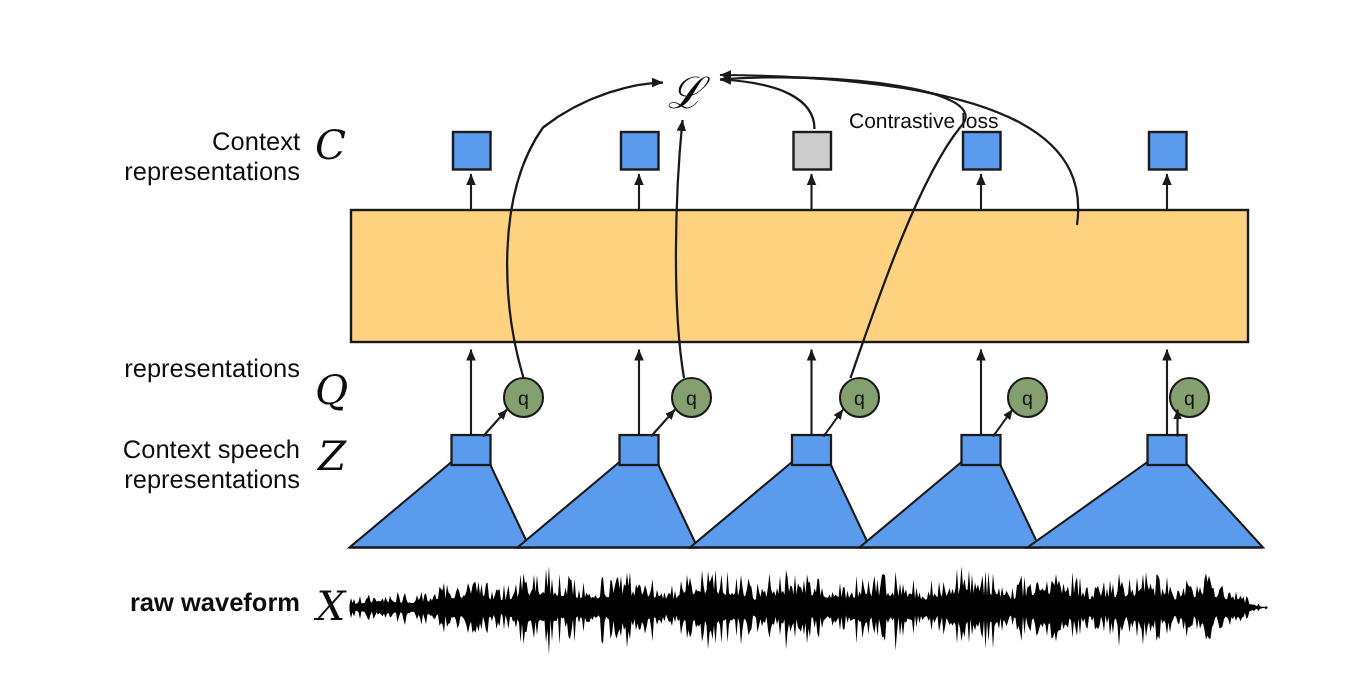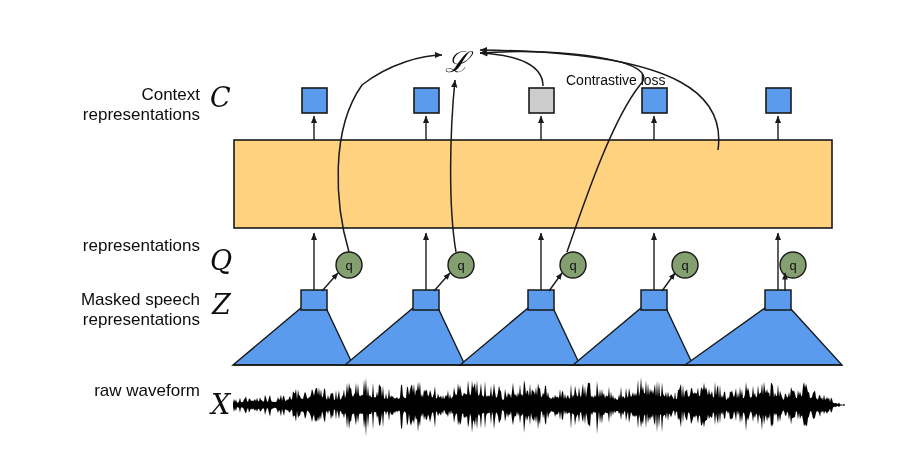--- a/index.html
+++ b/index.html
@@ -84,26 +84,26 @@
     <div>representations</div>
   </div>
   <div class="math" style="left:210px; top:84px;">C</div>
 
   <div class="lbl lbl-row" style="left:30px; top:236px; width:170px;">
     <div>representations</div>
   </div>
   <div class="math" style="left:210px; top:247px;">Q</div>
 
   <div class="lbl lbl-row" style="left:30px; top:290px; width:170px;">
-    <div>Masked speech</div>
+    <div>Context speech</div>
     <div>representations</div>
   </div>
   <div class="math" style="left:212px; top:291px;">Z</div>
 
-  <div class="lbl lbl-row" style="left:30px; top:381px; width:170px;">
+  <div class="lbl lbl-row" style="left:30px; top:392px; width:170px;font-weight:bold;">
     <div>raw waveform</div>
   </div>
   <div class="math" style="left:211px; top:391px;">X</div>
 
   <div class="lbl" style="left:566px; top:28px; font-size:14px;margin-top:44px;">Contrastive loss</div>
   <div class="loss-sym" style="left:445px; top:41px;">ℒ</div>
 
   <div class="inbox" style="left:505px; top:151px;">Transformer</div>
   <div class="inbox" style="left:505px; top:206px;">Masked</div>
   <div class="ellipsis" style="left:303px; top:177px;">...</div>

